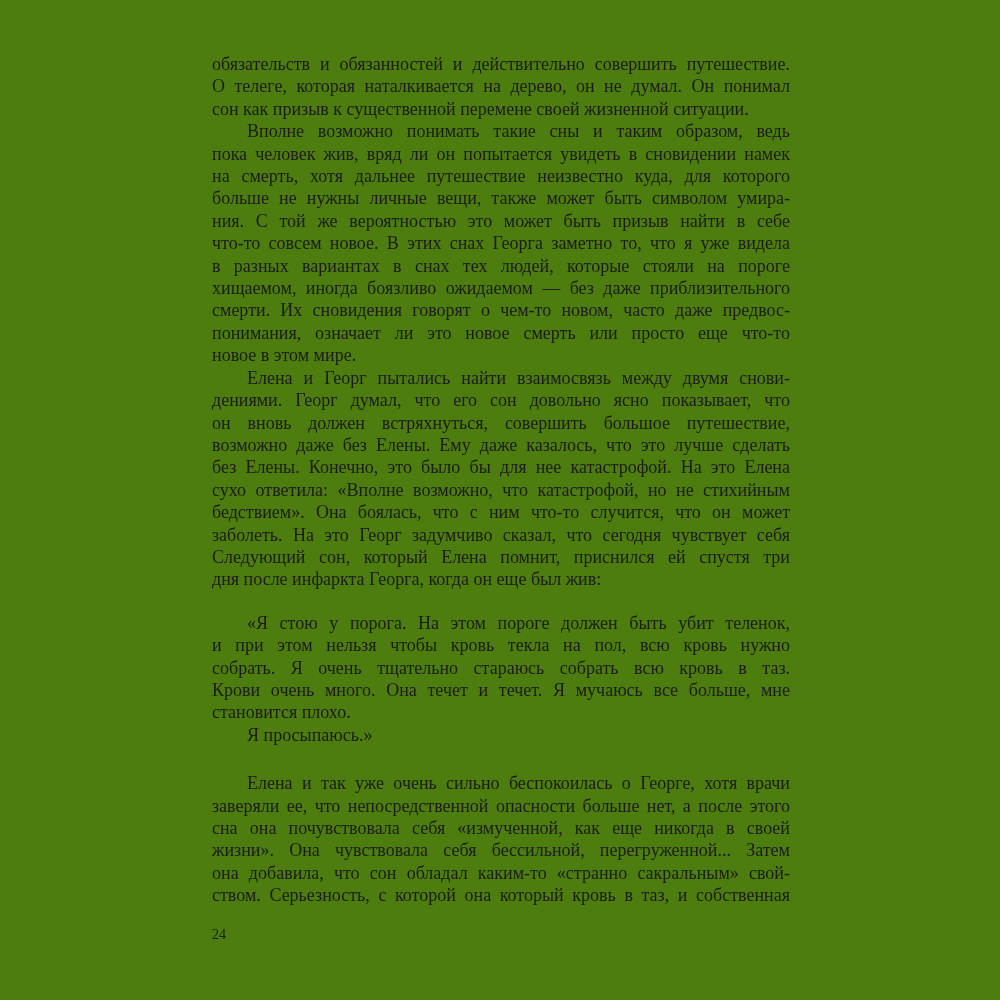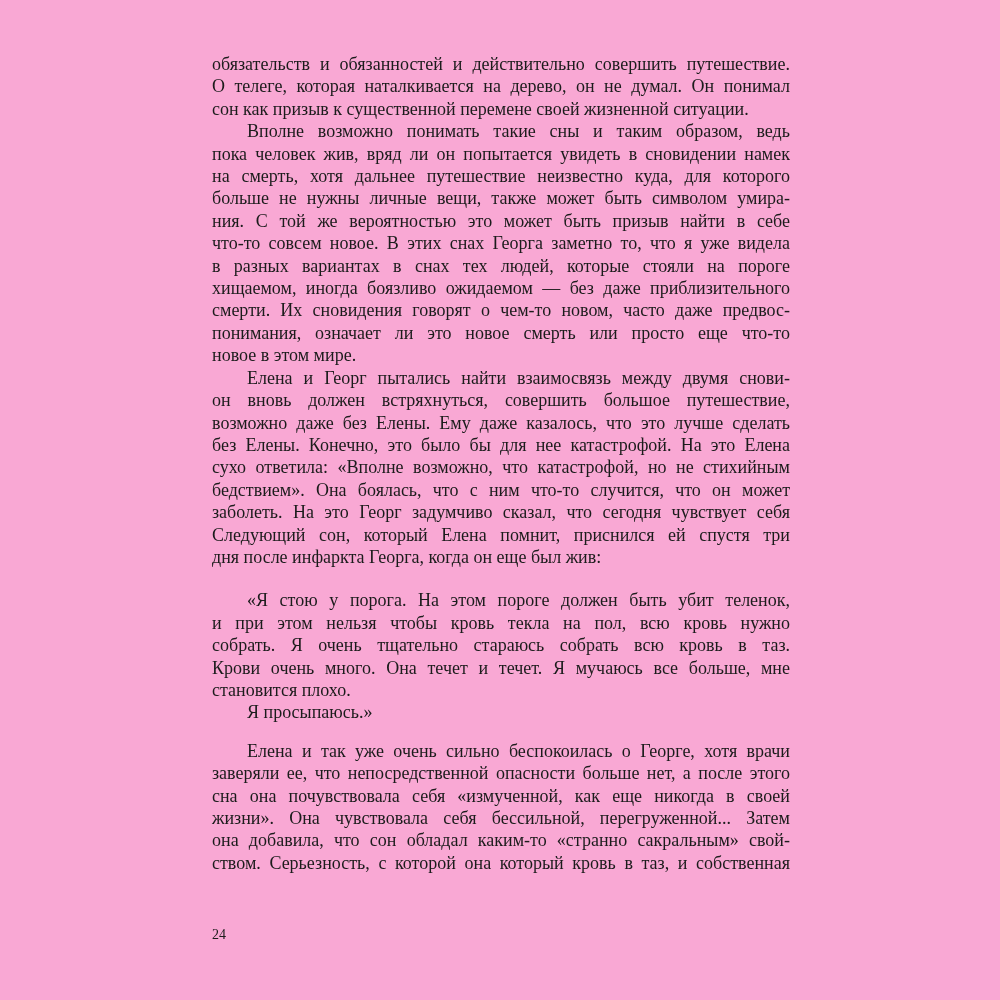--- a/index.html
+++ b/index.html
@@ -6,37 +6,37 @@
     margin: 0;
     padding: 0;
     width: 1000px;
     height: 1000px;
     background: #ffffff;
   }
   .page {
     position: relative;
     width: 1000px;
     height: 1000px;
-    background: #f9a8d4;
+    background: #4d7c0f;
     font-family: "Liberation Serif", "DejaVu Serif", serif;
     color: #1c1c1c;
     overflow: hidden;
   }
   .text-block {
     position: absolute;
     left: 212px;
     top: 53px;
     width: 578px;
     font-size: 18px;
     line-height: 22.4px;
   }
   .block { margin: 0; }
   .block.italic { }
   .block.gap-before { margin-top: 21px; }
-  .block.gap-after { margin-bottom: 16px; }
+  .block.gap-after { margin-bottom: 26px; }
   .line {
     text-align: justify;
     text-align-last: justify;
   }
   .line.last { text-align-last: left; }
   .line.indent { text-indent: 35px; }
   .page-number {
     position: absolute;
     left: 212px;
     top: 924px;
@@ -62,20 +62,21 @@
         <div class="line">ния. С той же вероятностью это может быть призыв найти в себе</div>
         <div class="line">что-то совсем новое. В этих снах Георга заметно то, что я уже видела</div>
         <div class="line">в разных вариантах в снах тех людей, которые стояли на пороге</div>
         <div class="line">хищаемом, иногда боязливо ожидаемом — без даже приблизительного</div>
         <div class="line">смерти. Их сновидения говорят о чем-то новом, часто даже предвос-</div>
         <div class="line">понимания, означает ли это новое смерть или просто еще что-то</div>
         <div class="line last">новое в этом мире.</div>
       </div>
       <div class="block">
         <div class="line indent">Елена и Георг пытались найти взаимосвязь между двумя снови-</div>
+        <div class="line">дениями. Георг думал, что его сон довольно ясно показывает, что</div>
         <div class="line">он вновь должен встряхнуться, совершить большое путешествие,</div>
         <div class="line">возможно даже без Елены. Ему даже казалось, что это лучше сделать</div>
         <div class="line">без Елены. Конечно, это было бы для нее катастрофой. На это Елена</div>
         <div class="line">сухо ответила: «Вполне возможно, что катастрофой, но не стихийным</div>
         <div class="line">бедствием». Она боялась, что с ним что-то случится, что он может</div>
         <div class="line">заболеть. На это Георг задумчиво сказал, что сегодня чувствует себя</div>
         <div class="line">Следующий сон, который Елена помнит, приснился ей спустя три</div>
         <div class="line last">дня после инфаркта Георга, когда он еще был жив:</div>
       </div>
       <div class="block italic gap-before">

